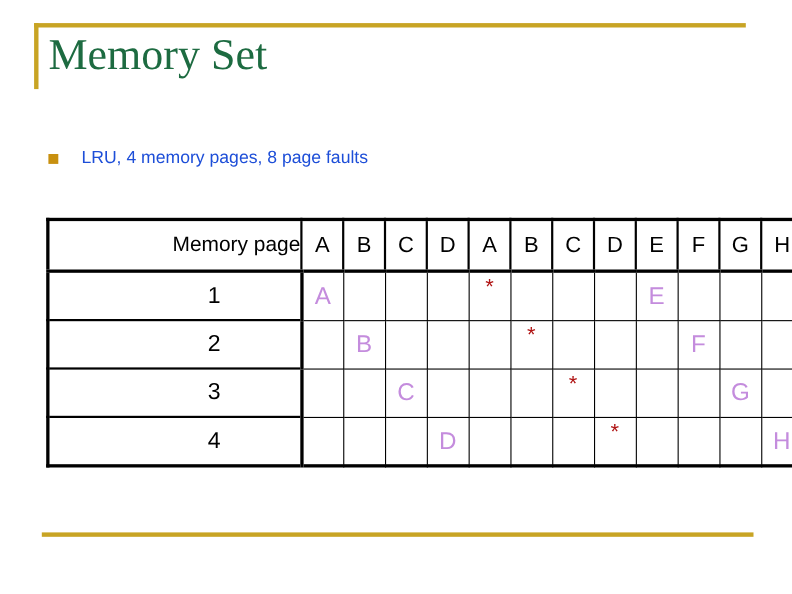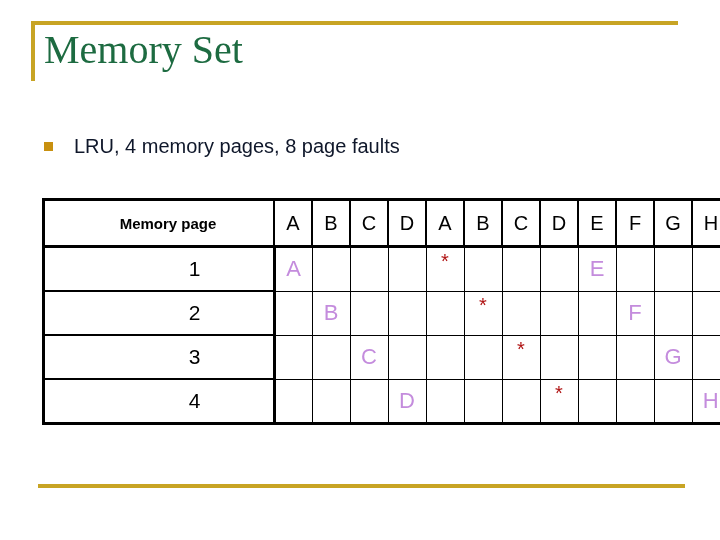--- a/index.html
+++ b/index.html
@@ -54,22 +54,22 @@
   }
   #bullet-marker {
     width: 9px;
     height: 9px;
     background: #c8900f;
     margin-right: 21px;
     flex: 0 0 auto;
   }
   #bullet-text {
     font-family: "Liberation Sans", sans-serif;
-    font-size: 20px;
-    color: #0f172a;
+    font-size: 16px;
+    color: #1d4ed8;
     white-space: nowrap;
     text-align: right;
   }
 
   
   #memory-table {
     position: absolute;
     left: 42px;
     top: 198px;
     width: 643px;
@@ -92,24 +92,23 @@
     height: 44px;
   }
   #memory-table td.label-col {
     width: 210px;
     text-align: center;
   }
   #memory-table td.ref-col {
     width: 36px;
   }
   #memory-table tr.header-row td.label-col {
-    text-align: center;
+    text-align: right;
     padding-left: 18px;
-    font-size: 15px;
-    font-weight: bold;
+    font-size: 19px;
   }
   #memory-table tr.data-row td.label-col {
     text-align: right;
     padding-right: 72px;
     font-size: 21px;
   }
   
   #memory-table {
     border: 3px solid #000000;
   }

